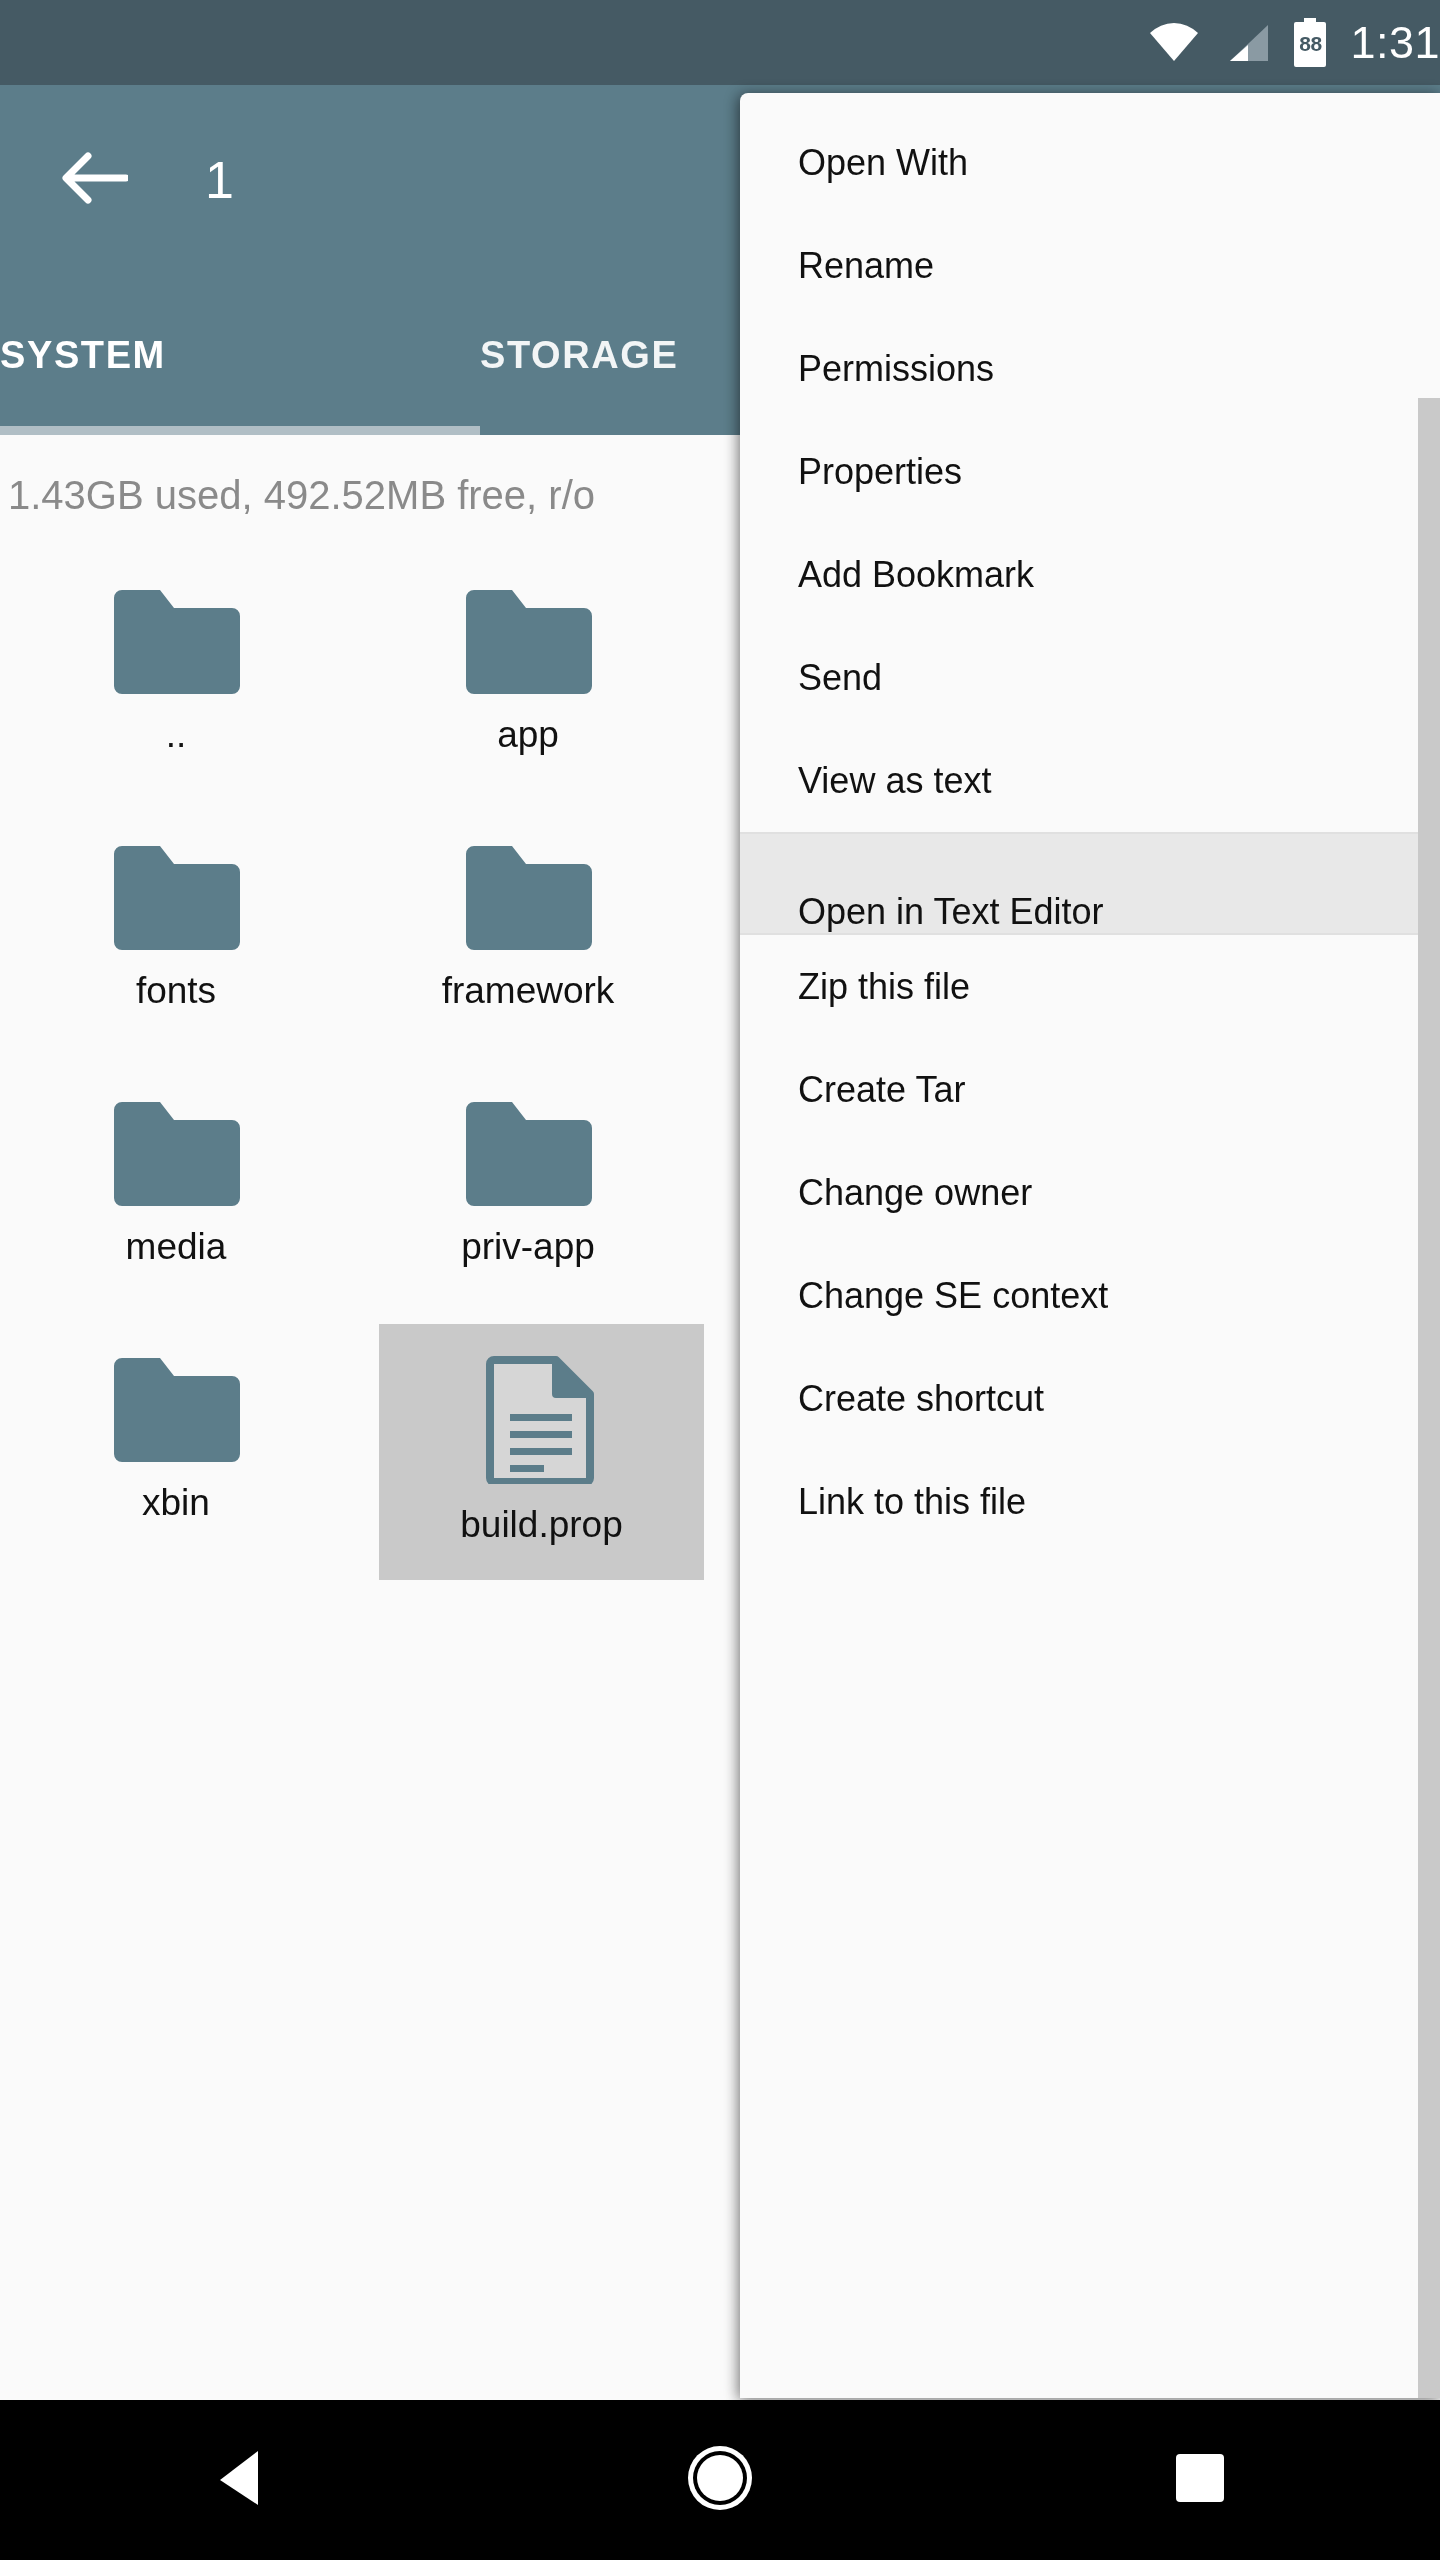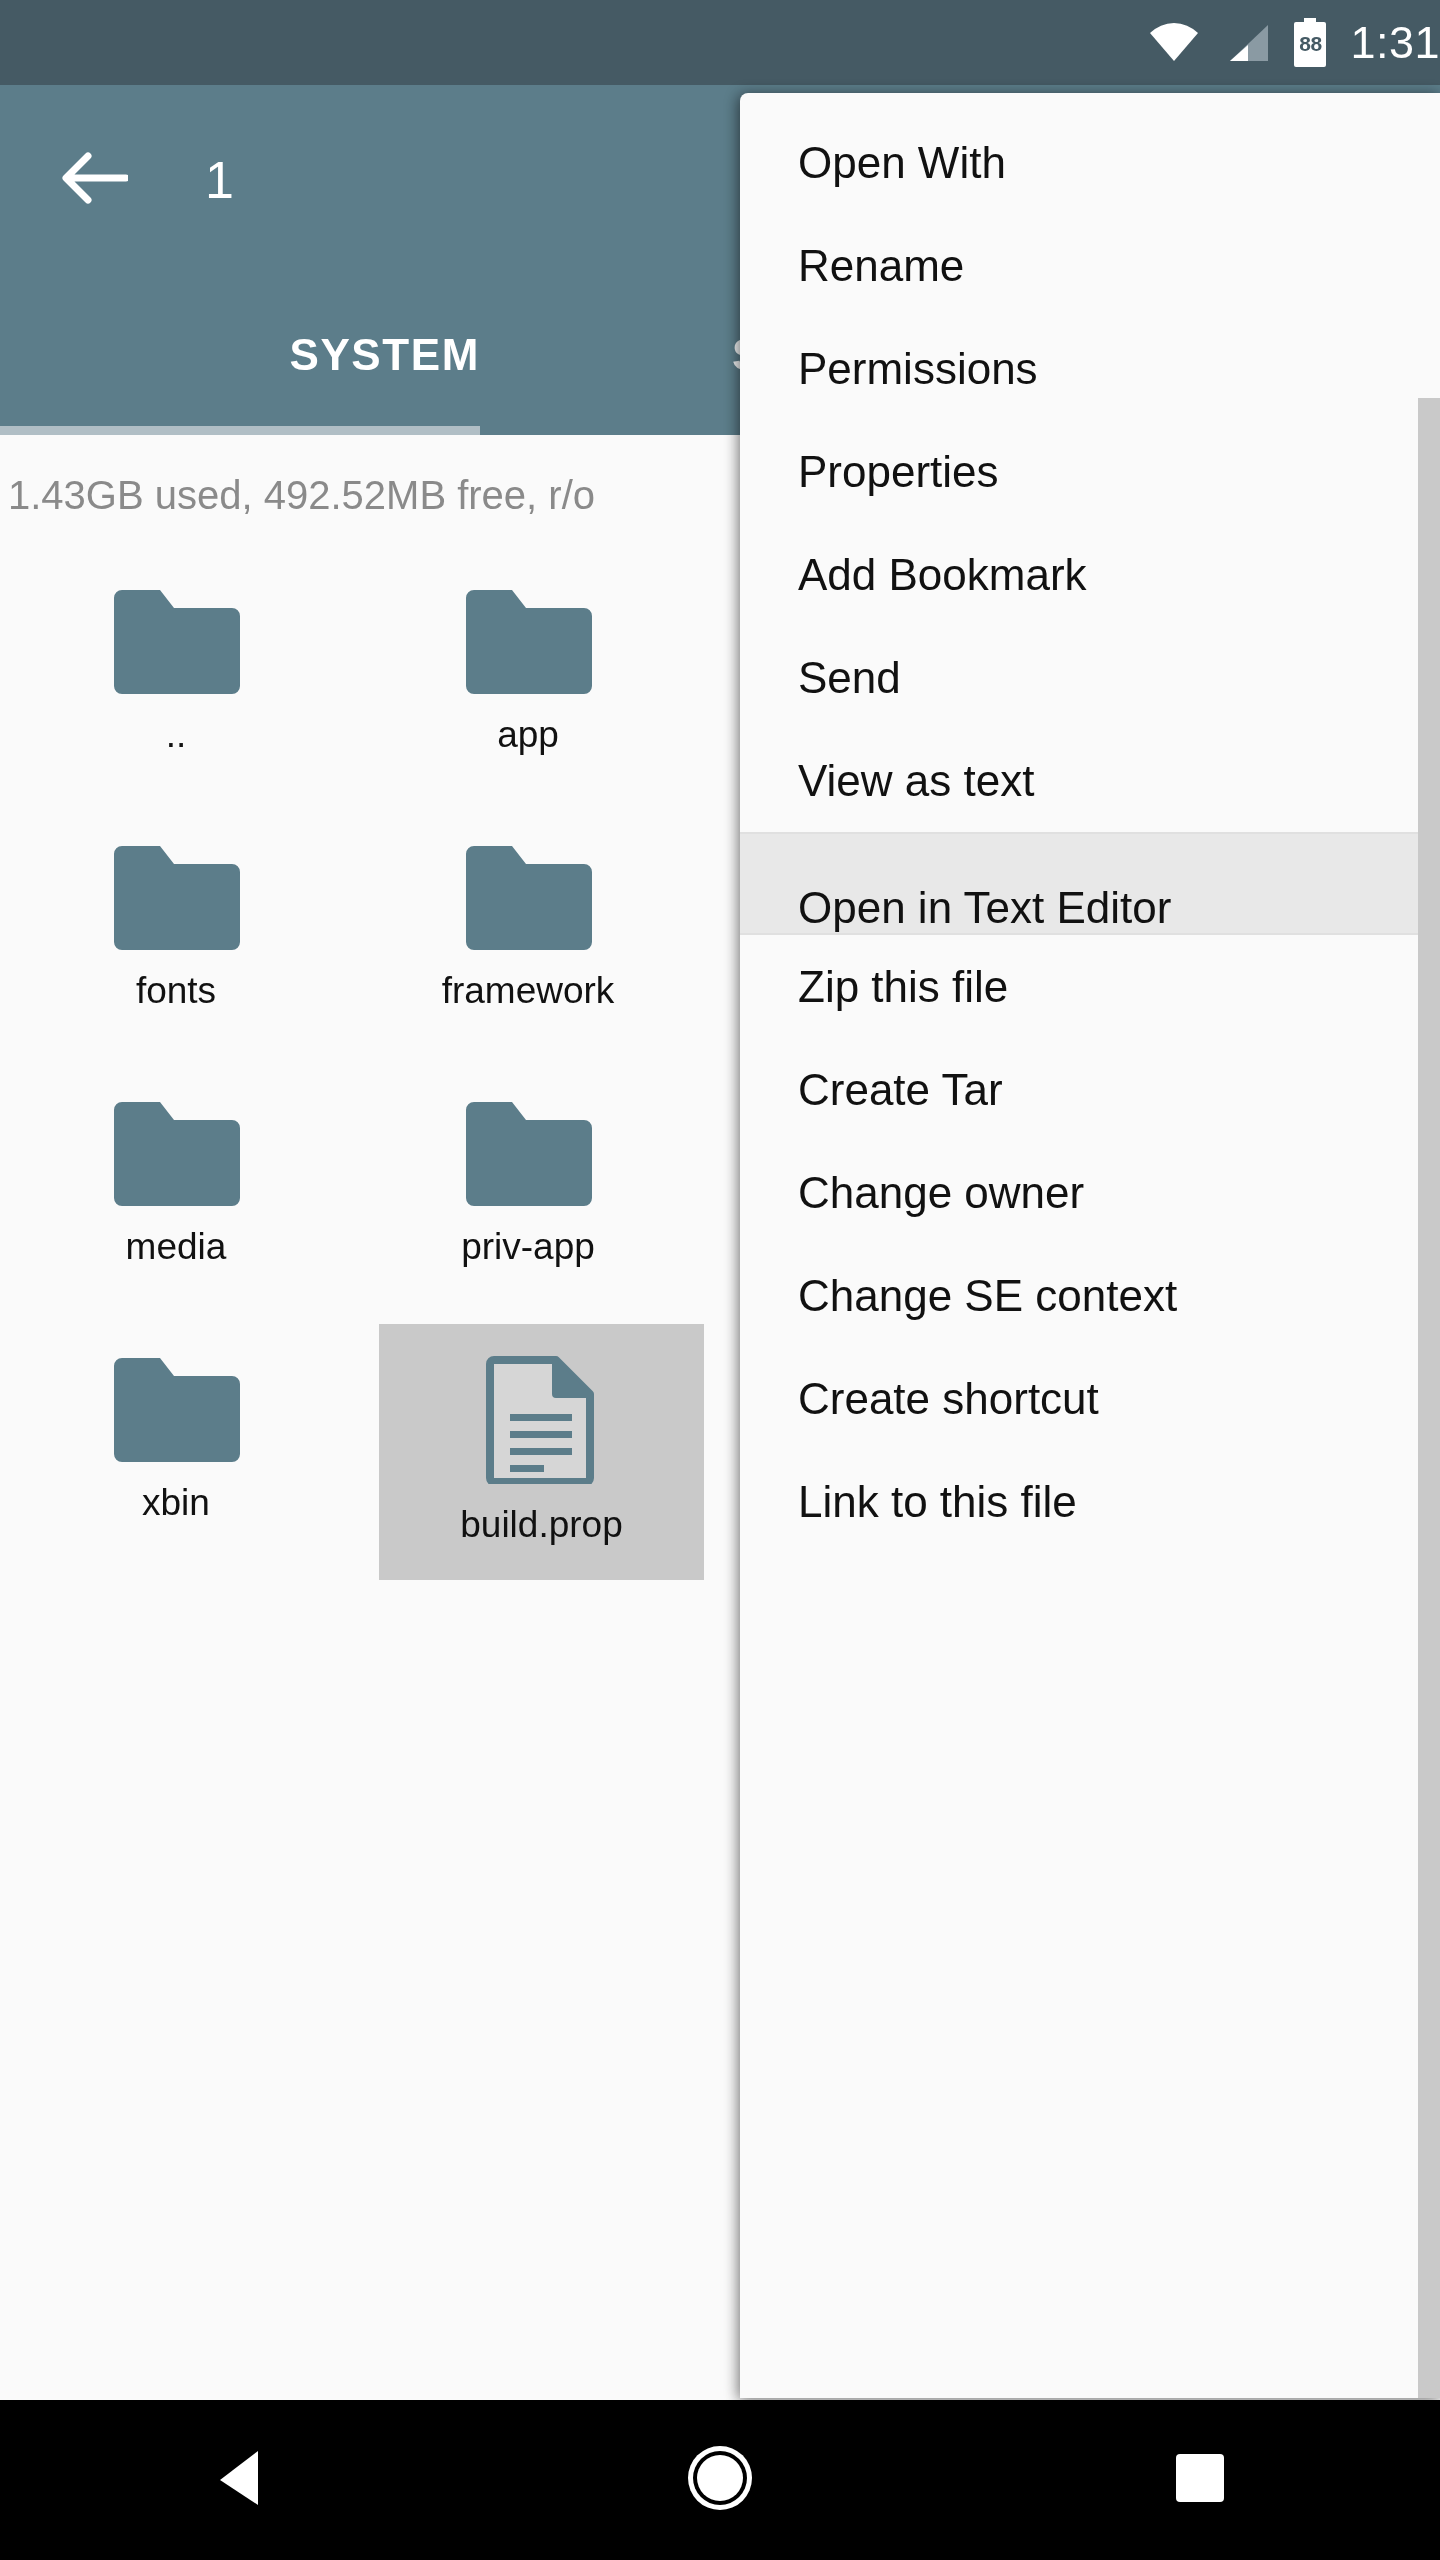--- a/index.html
+++ b/index.html
@@ -54,22 +54,22 @@
   }
   .action-btn {
     width:110px; height:110px;
     display:flex; align-items:center; justify-content:center;
     cursor:pointer;
   }
 
   .tabs { position:relative; height:160px; display:flex; }
   .tab {
     width:480px; height:160px;
-    display:flex; align-items:center; justify-content:flex-end;
-    color:#ffffff; font-size:44px; font-weight:700;
+    display:flex; align-items:center; justify-content:flex-start;
+    color:#ffffff; font-size:38px; font-weight:700;
     letter-spacing:1.6px; cursor:pointer;
   }
   .tab.inactive { color:rgba(255,255,255,0.92); }
   .tab-indicator {
     position:absolute; left:0; bottom:0; width:480px; height:9px;
     background:#b0bec5;
   }
 
   
   .content {
@@ -109,21 +109,21 @@
     width:700px; height:2305px;
     background:#fafafa;
     border-top-left-radius:8px;
     box-shadow:-3px 0 14px rgba(0,0,0,0.30), 0 4px 14px rgba(0,0,0,0.30);
     overflow:hidden;
   }
   .menu-item {
     position:relative;
     height:103px; display:flex; align-items:center;
     padding-left:58px;
-    color:#111111; font-size:44px; font-weight:400;
+    color:#111111; font-size:36px; font-weight:400;
     white-space:nowrap; cursor:pointer;
   }
   .menu-item.highlighted {
     background:#e8e8e8;
     border-top:2px solid #e0e0e0;
     border-bottom:2px solid #e0e0e0;
     align-items:flex-end;
   }
   .menu-scroll-track {
     position:absolute; right:0; top:305px;

